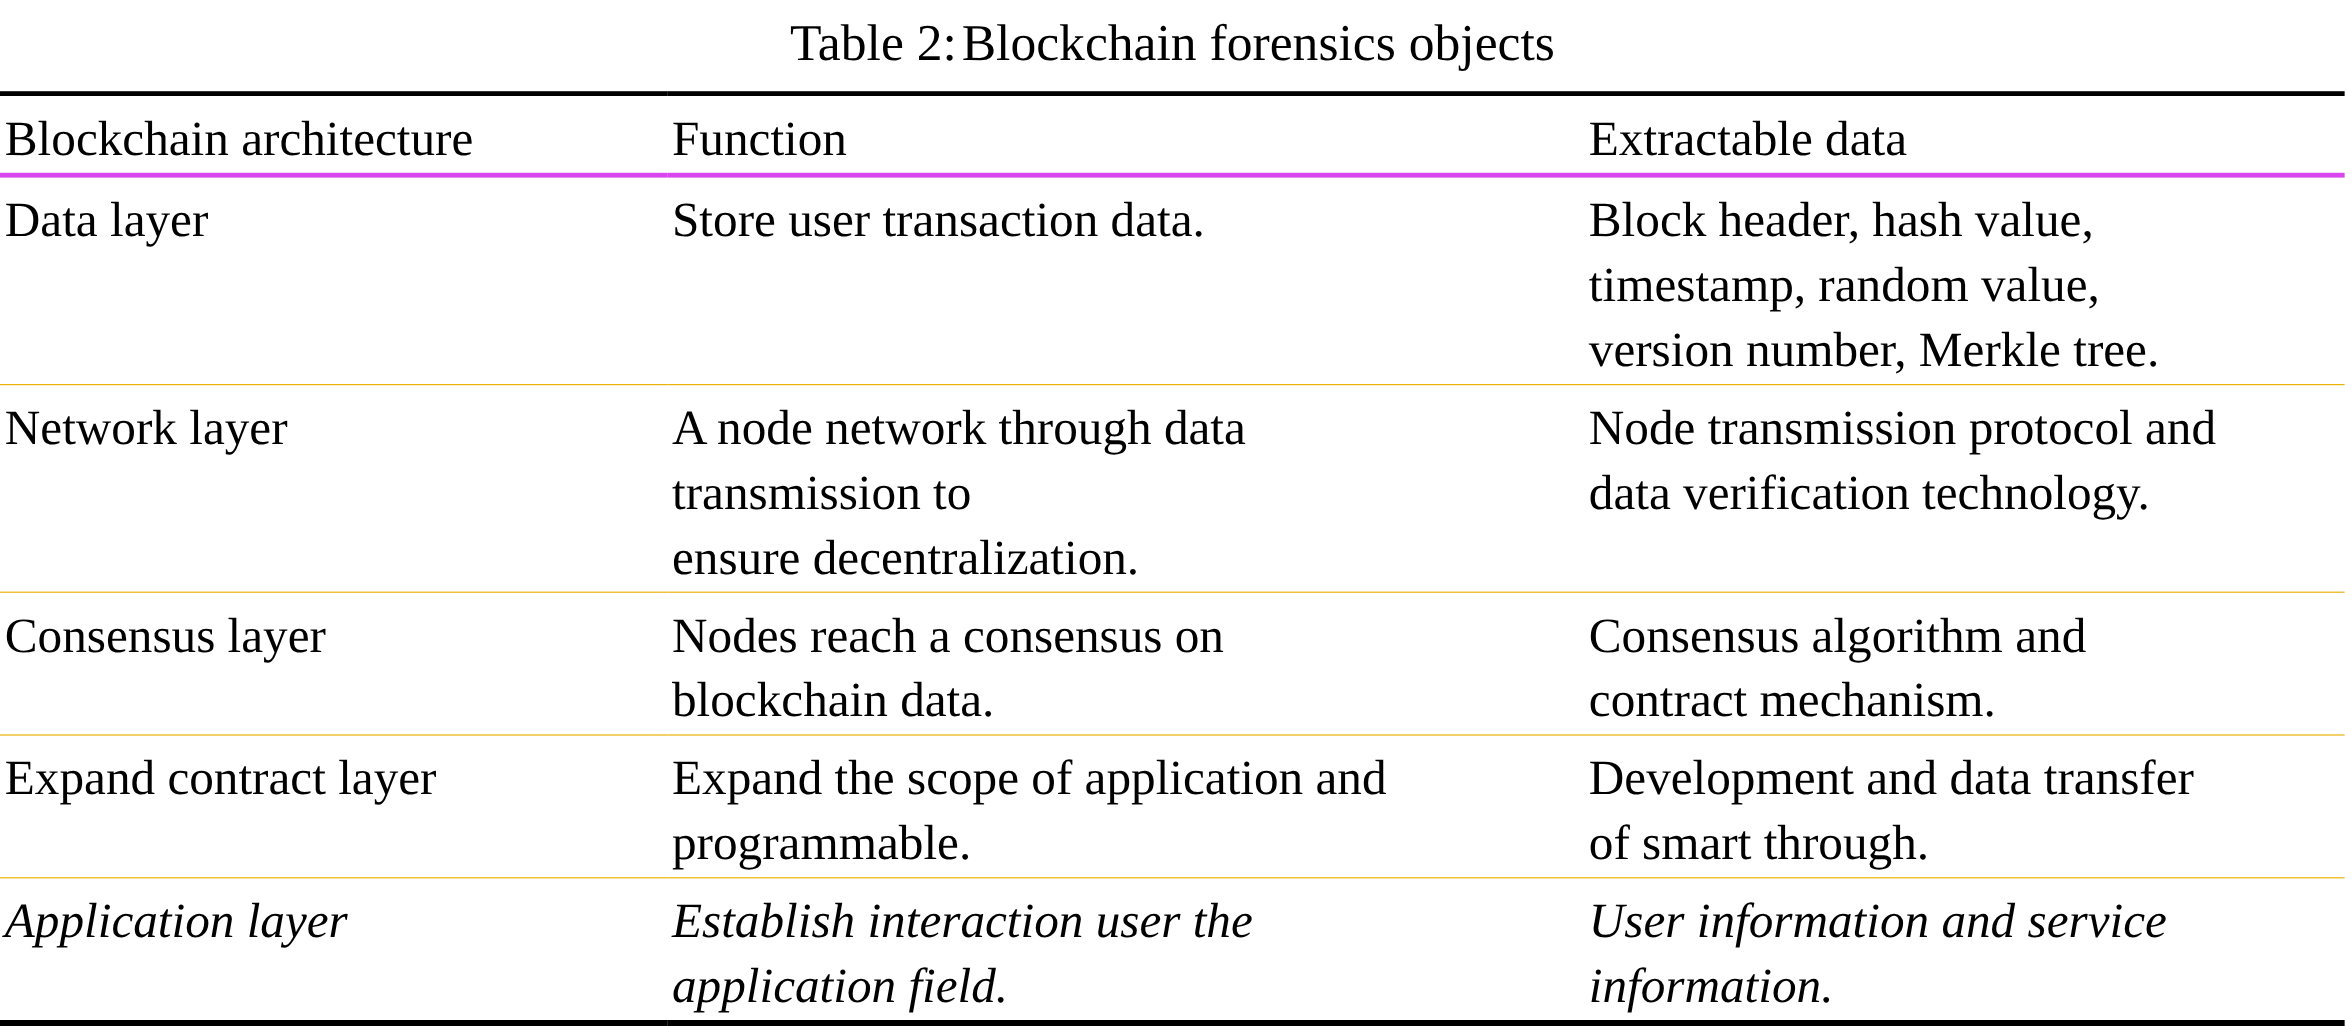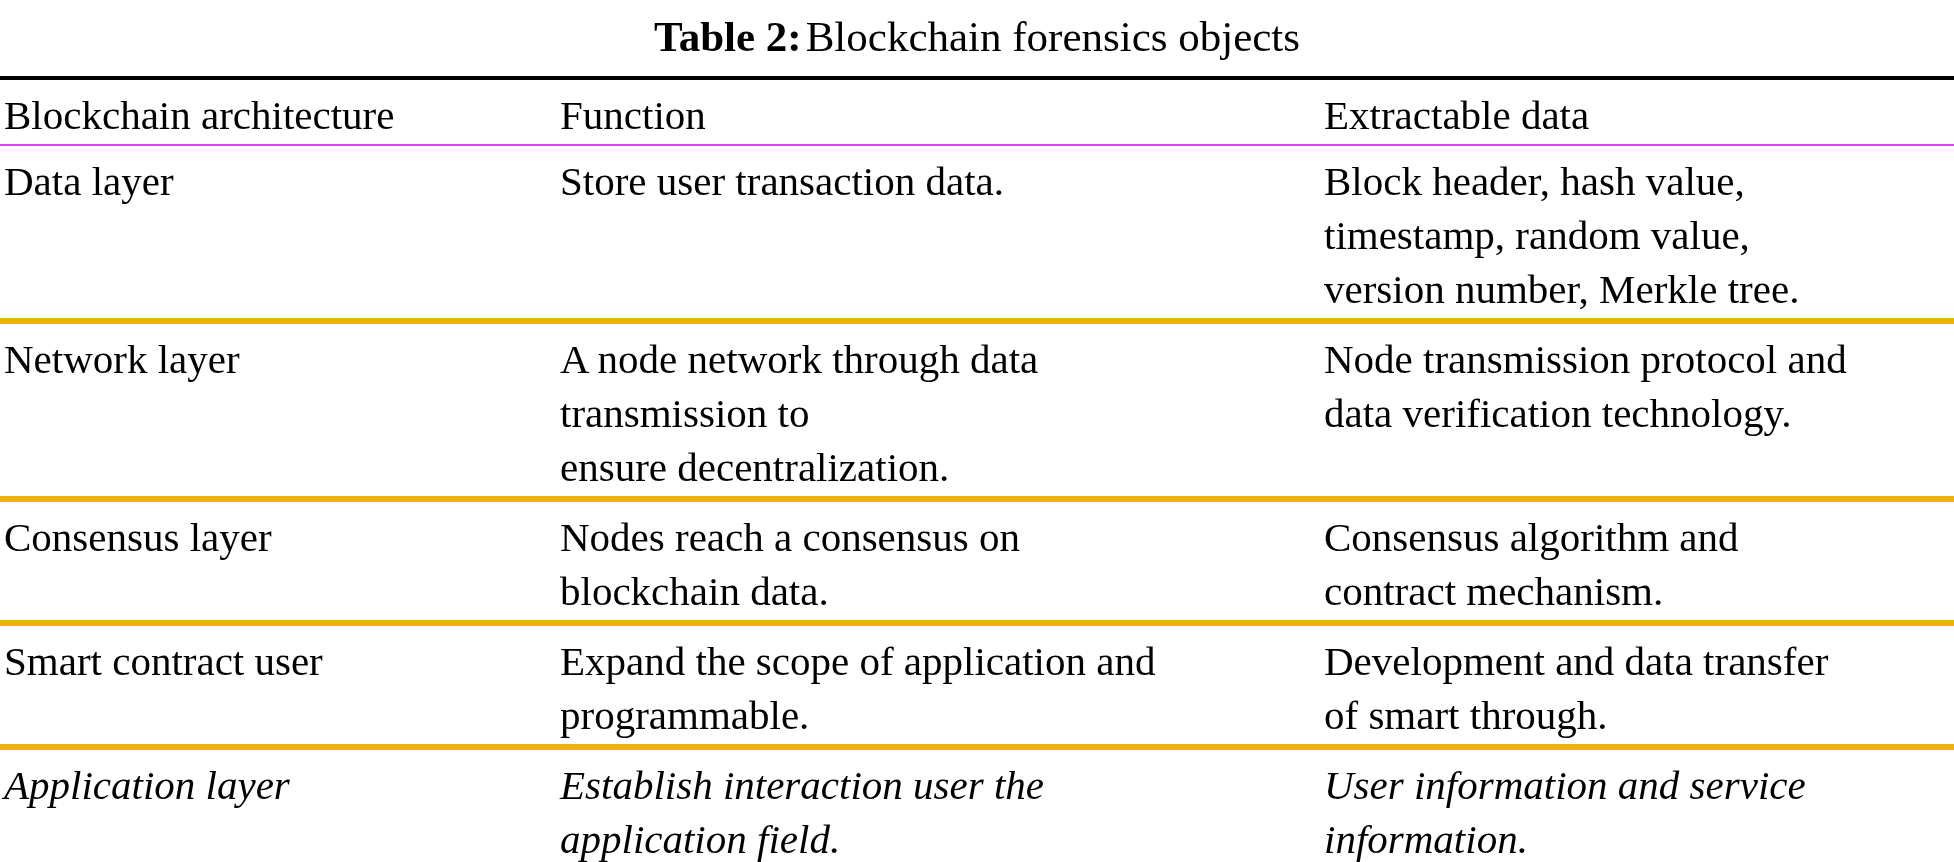--- a/index.html
+++ b/index.html
@@ -15,21 +15,21 @@
     font-family: "Liberation Serif", serif;
   }
   .caption {
     text-align: center;
     font-size: 43px;
     line-height: 50px;
     margin: 12px 0 14px 0;
     white-space: nowrap;
   }
   .caption .cap-label {
-    font-weight: bold;
+    font-weight: normal;
     margin-right: 4px;
   }
   table.forensics {
     width: 1954px;
     table-layout: fixed;
     border-collapse: collapse;
     border-top: 4px solid #000000;
     border-bottom: 5px solid #000000;
     font-size: 41px;
     line-height: 54px;
@@ -39,24 +39,24 @@
   col.c3 { width: 634px; }
   th, td {
     font-weight: normal;
     text-align: left;
     vertical-align: top;
     padding: 8px 6px 2px 4px;
     white-space: pre-line;
     overflow: hidden;
   }
   thead tr {
-    border-bottom: 2px solid #d946ef;
+    border-bottom: 4px solid #d946ef;
   }
   tbody tr {
-    border-bottom: 6px solid #eab308;
+    border-bottom: 1px solid #eab308;
   }
   tbody tr:last-child {
     border-bottom: none;
     font-style: italic;
   }
 </style>
 </head>
 <body>
 
 <div class="caption">
@@ -93,21 +93,21 @@
 data verification technology.</td>
     </tr>
     <tr>
       <td>Consensus layer</td>
       <td>Nodes reach a consensus on
 blockchain data.</td>
       <td>Consensus algorithm and
 contract mechanism.</td>
     </tr>
     <tr>
-      <td>Smart contract user</td>
+      <td>Expand contract layer</td>
       <td>Expand the scope of application and
 programmable.</td>
       <td>Development and data transfer
 of smart through.</td>
     </tr>
     <tr>
       <td>Application layer</td>
       <td>Establish interaction user the
 application field.</td>
       <td>User information and service

